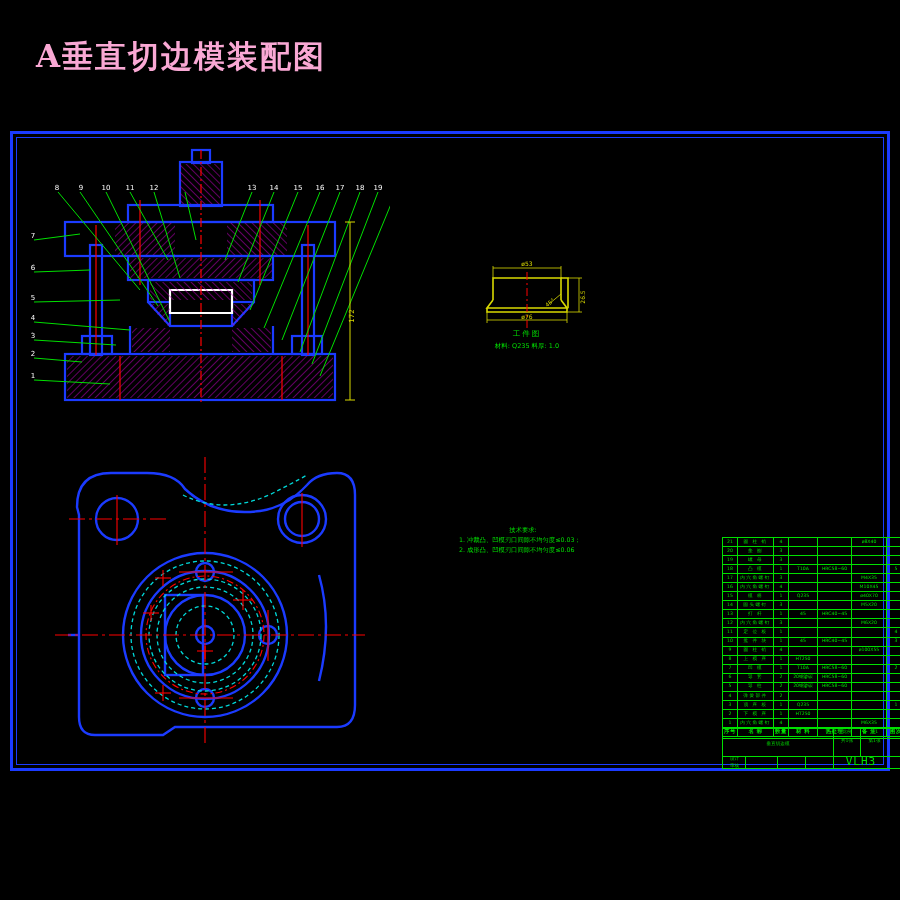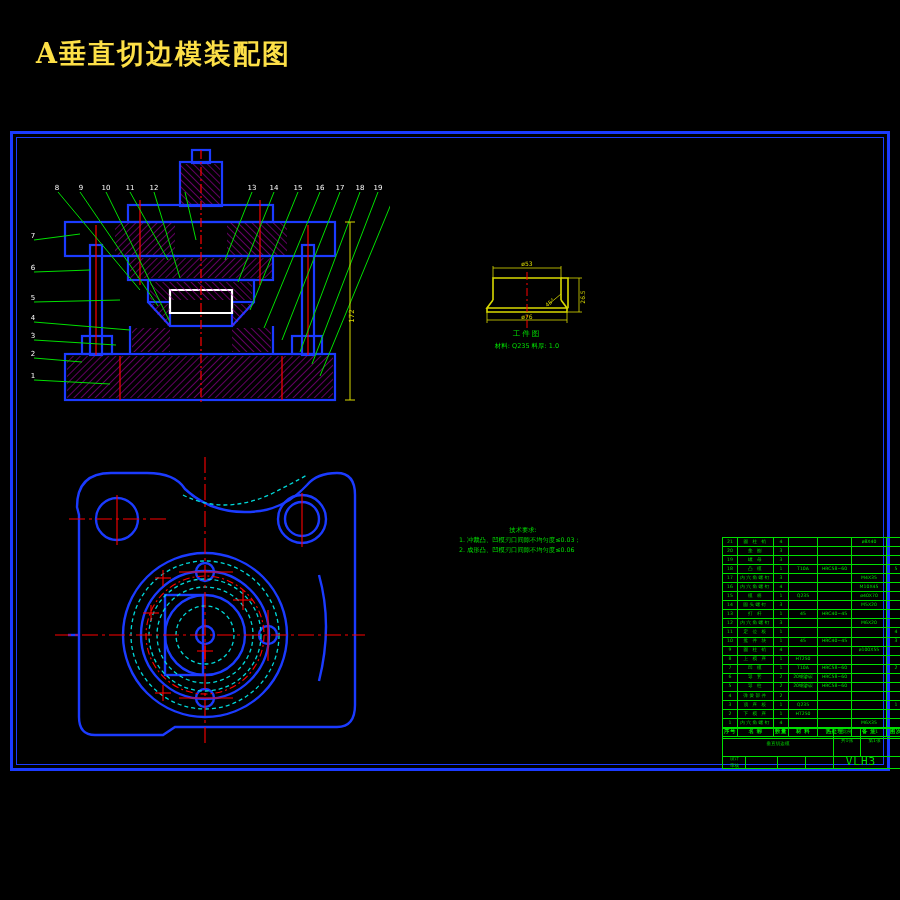--- a/index.html
+++ b/index.html
@@ -1,20 +1,20 @@
 <!DOCTYPE html>
 <html><head>
 <meta charset="utf-8">
 <style>
   html,body{margin:0;padding:0;background:#000;}
   body{width:900px;height:900px;overflow:hidden;font-family:"DejaVu Sans","Liberation Sans",sans-serif;}
   #root{position:relative;width:900px;height:900px;background:#000;}
   .abs{position:absolute;}
-  #title{left:36px;top:36px;color:#fde047;font-family:"DejaVu Serif","Liberation Serif",serif;
-         font-size:27px;font-weight:bold;letter-spacing:2px;white-space:nowrap;}
+  #title{left:36px;top:36px;color:#f9a8d4;font-family:"DejaVu Serif","Liberation Serif",serif;
+         font-size:31px;font-weight:bold;letter-spacing:2px;white-space:nowrap;}
   #frame-outer{left:10px;top:131px;width:880px;height:640px;border:3px solid #1b3bff;box-sizing:border-box;}
   #frame-inner{left:16px;top:137px;width:868px;height:628px;border:1px solid #1b3bff;box-sizing:border-box;}
   svg{display:block;}
   .tx{font-family:"DejaVu Sans","Liberation Sans",sans-serif;}
   
   #tblock{left:722px;top:537px;width:166px;height:232px;}
   table.bom{border-collapse:collapse;width:166px;table-layout:fixed;}
   table.bom td{border:1px solid #00e000;color:#00e000;font-size:4.6px;line-height:1;
     height:8.05px;padding:0 1px;text-align:center;overflow:hidden;white-space:nowrap;}
   td.num{width:12px;}

